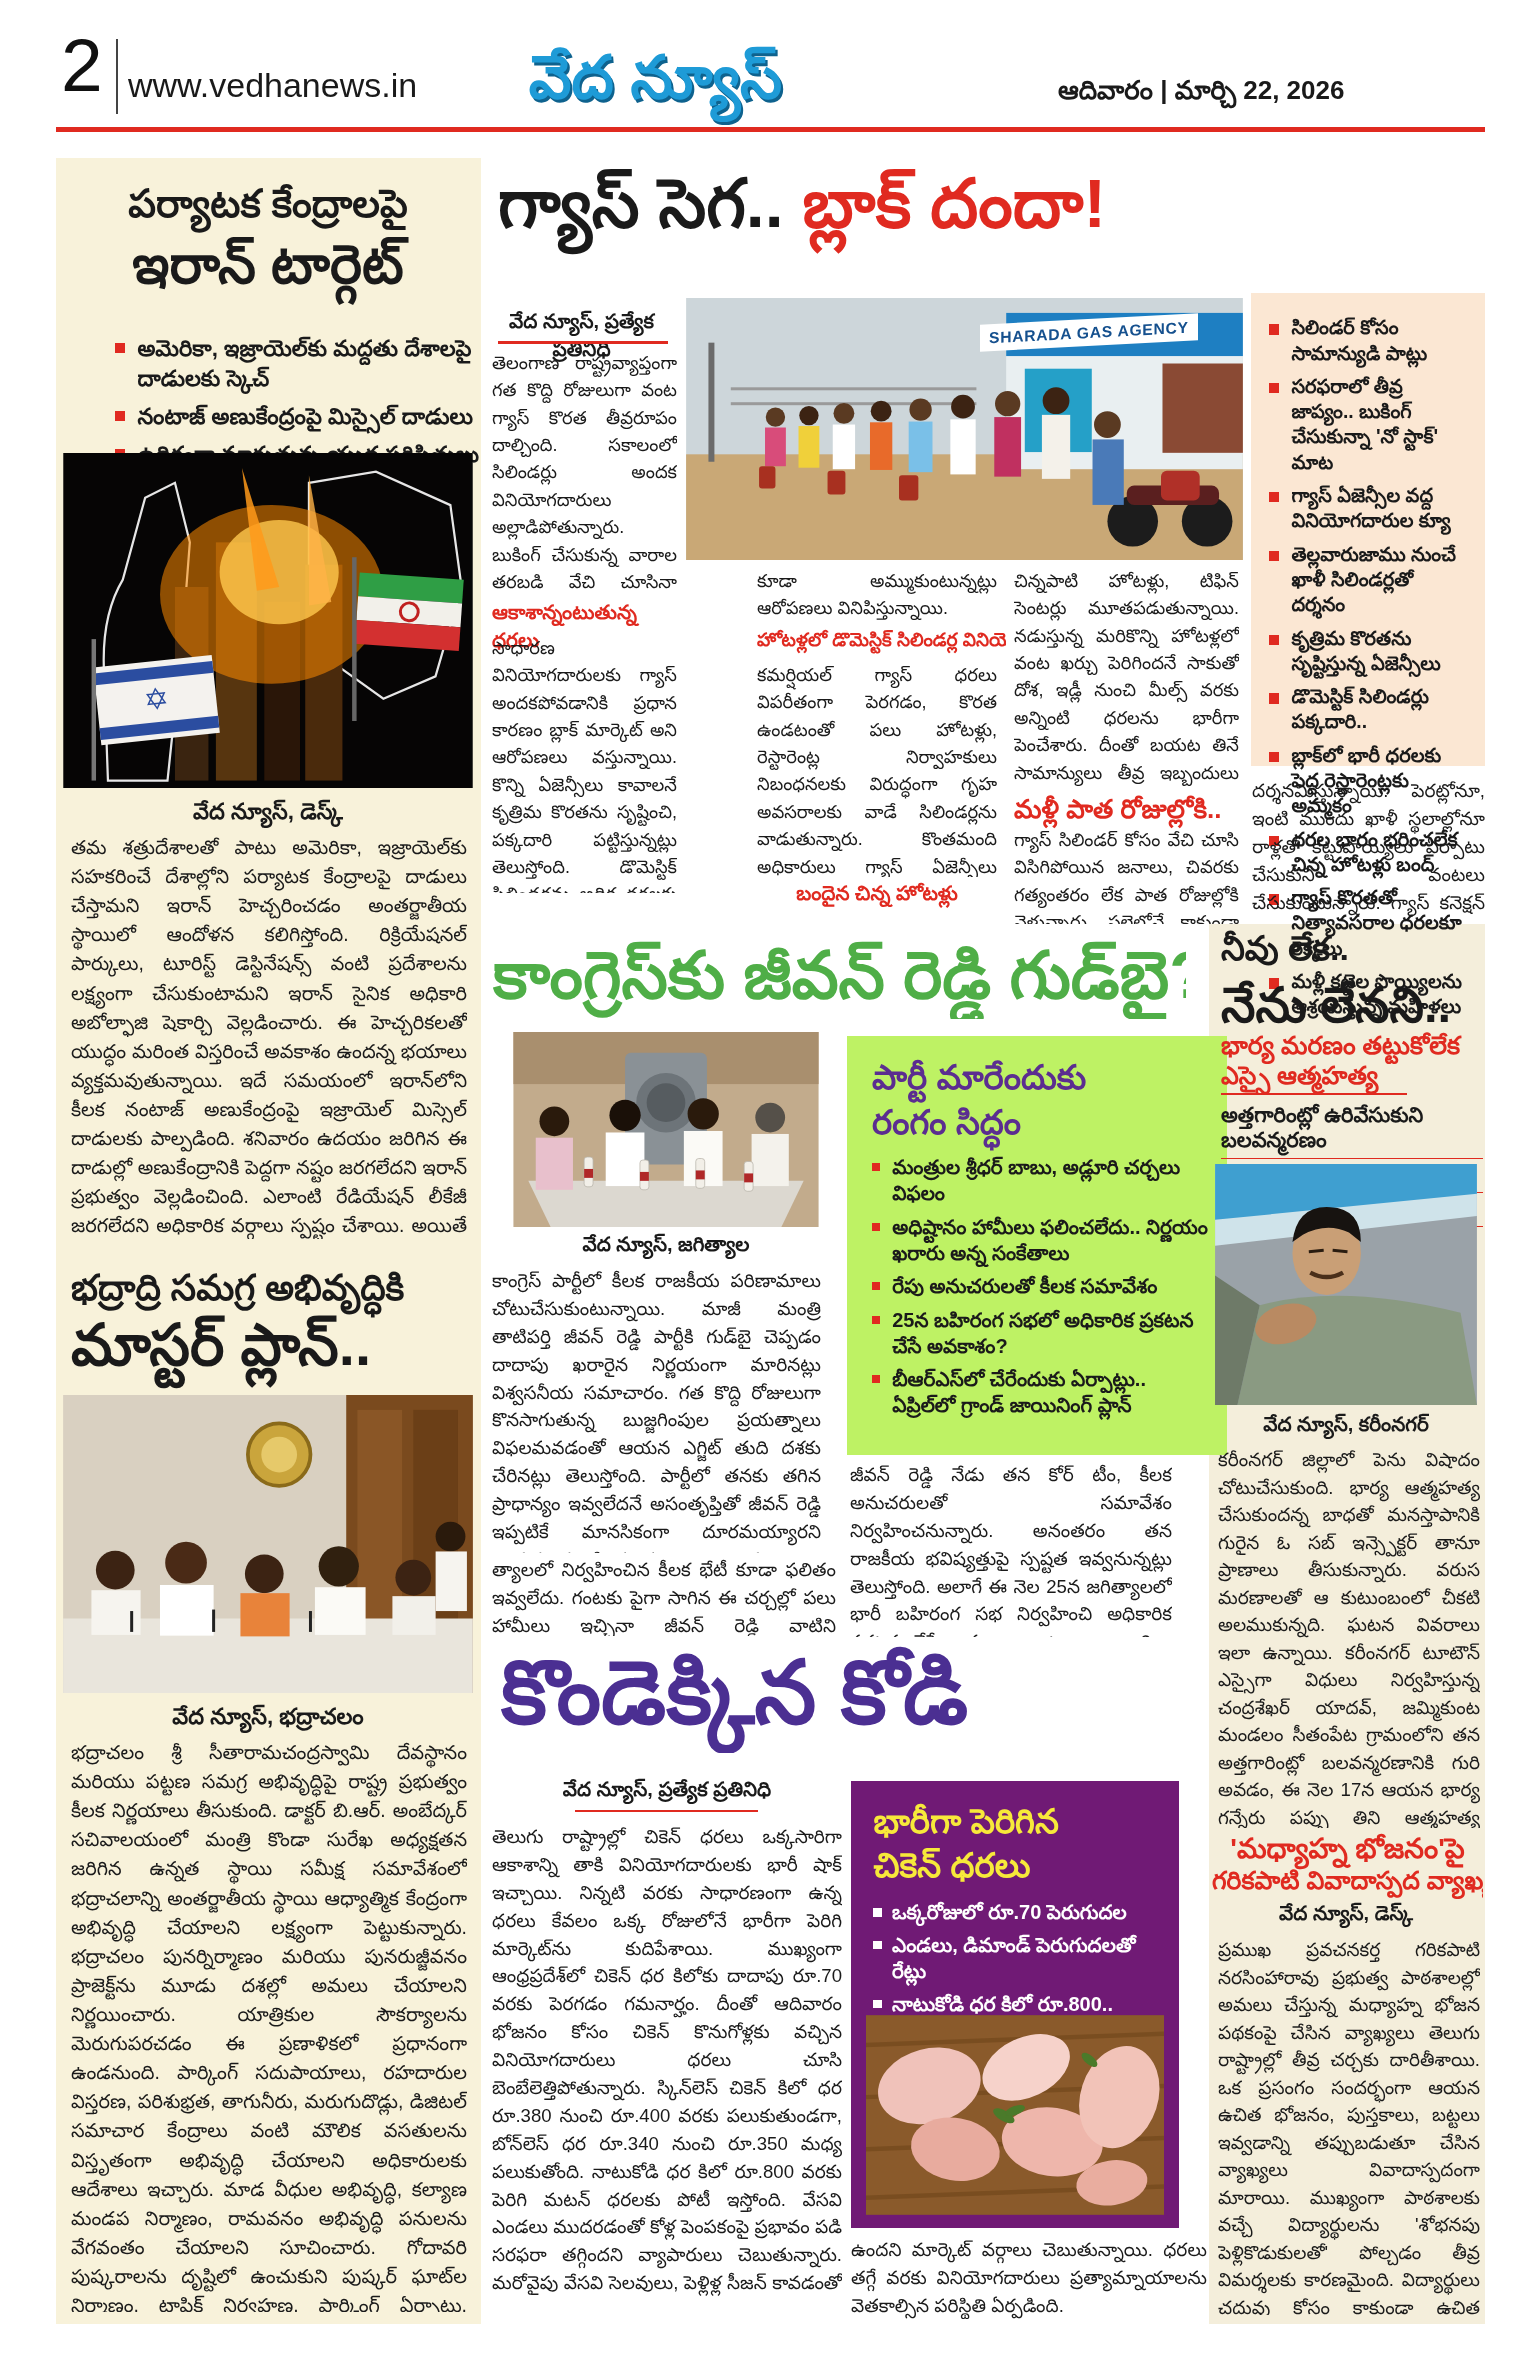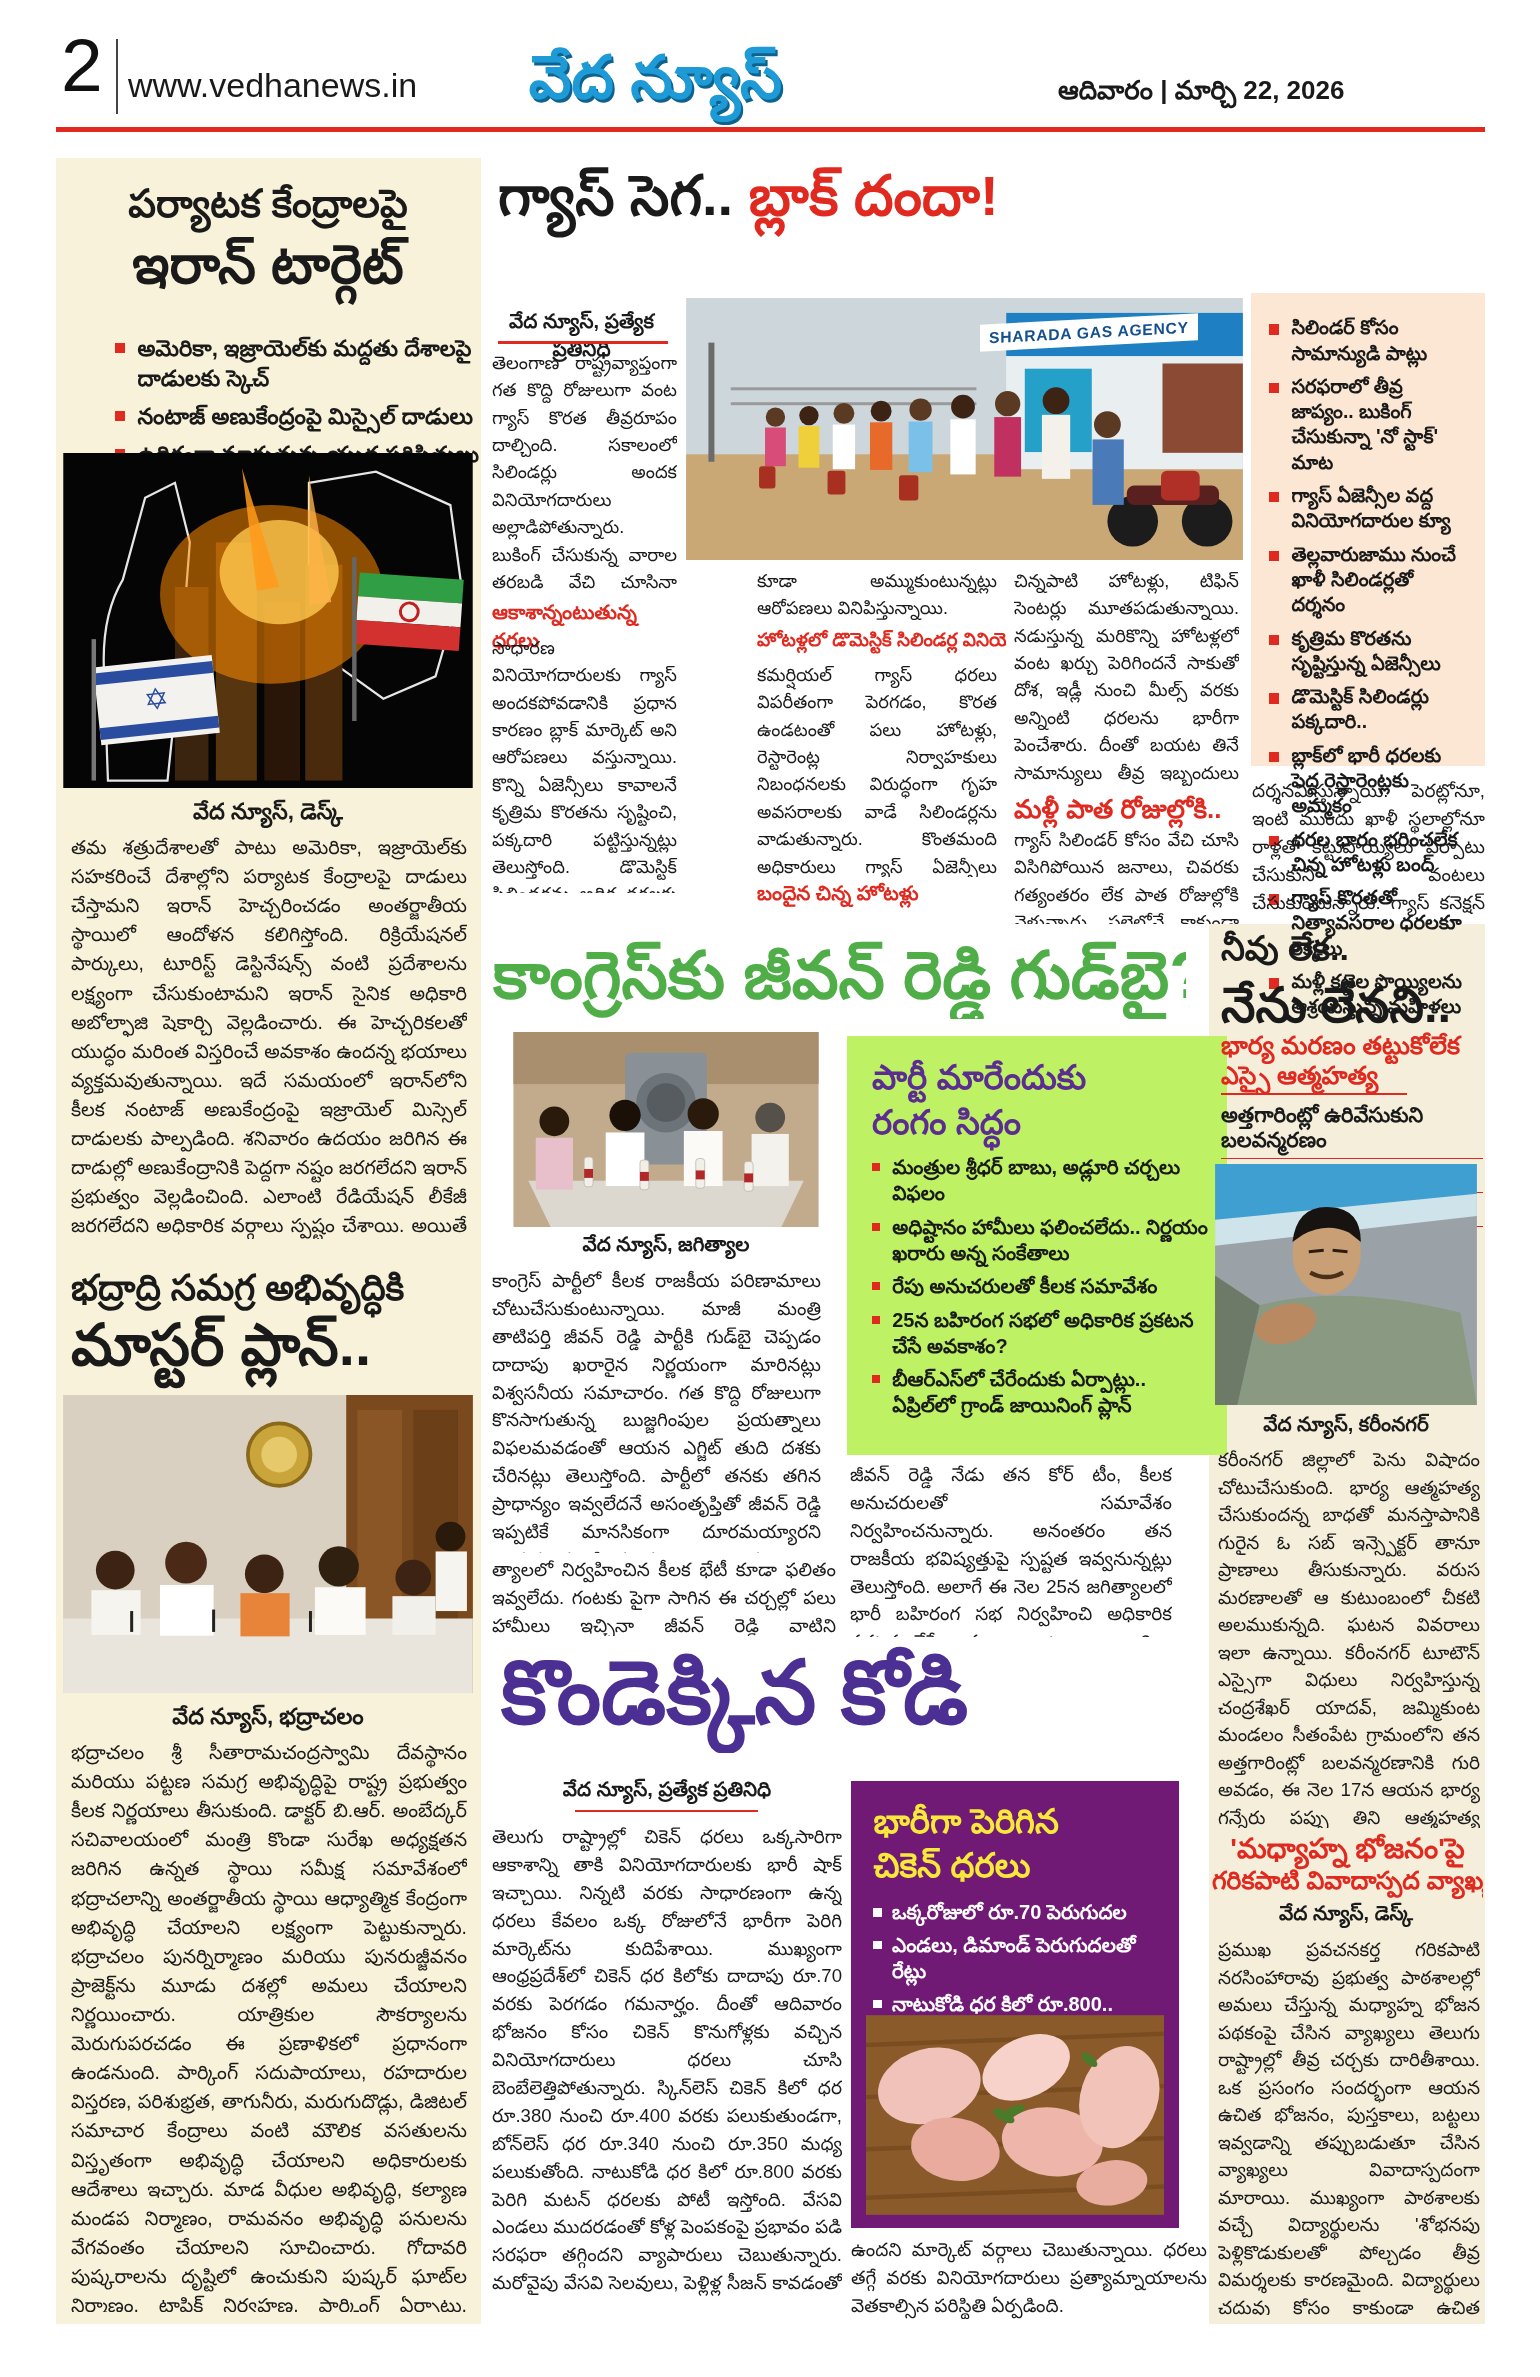--- a/index.html
+++ b/index.html
@@ -34,35 +34,35 @@
   .iran-body{left:71px;top:833px;width:396px;height:406px;font-size:19.4px;line-height:1.5;}
 
   
   .mp-kicker{left:71px;top:1266px;width:402px;font-size:36px;font-weight:800;line-height:1.2;}
   .mp-title{left:71px;top:1312px;width:402px;font-size:58px;font-weight:900;line-height:1.15;}
   .mp-photo{left:63px;top:1395px;width:410px;height:298px;}
   .mp-byline{left:67px;top:1704px;width:402px;font-size:22.4px;font-weight:700;text-align:center;}
   .mp-body{left:71px;top:1738px;width:396px;height:574px;font-size:19.4px;line-height:1.5;}
 
   
-  .gas-headline{left:498px;top:158px;width:991px;font-size:56px;font-weight:900;white-space:nowrap;line-height:1.35;}
+  .gas-headline{left:498px;top:158px;width:991px;font-size:68px;font-weight:900;white-space:nowrap;line-height:1.35;}
   .gas-headline .red{color:#e02a20;}
   .gas-byline{left:484px;top:310px;width:195px;font-size:20px;font-weight:700;text-align:center;}
   .gas-byline-rule{left:498px;top:341px;width:170px;height:3px;background:#e02a20;}
   .gas-photo{left:686px;top:298px;width:557px;height:262px;}
   .photo-sign{position:absolute;right:45px;top:21px;background:#ffffff;color:#15508e;font-size:15.7px;
               font-weight:800;padding:4.5px 9px;transform:skewY(-3deg);letter-spacing:0.7px;}
   .gcol{font-size:18px;line-height:1.52;}
   .gas-col1a{left:492px;top:350px;width:185px;height:247px;}
   .gas-sub1{left:492px;top:601px;width:194px;font-size:20px;font-weight:800;color:#e02a20;}
   .gas-col1b{left:492px;top:635px;width:185px;height:258px;}
   .gas-col2a{left:757px;top:568px;width:240px;height:60px;}
   .gas-sub2{left:757px;top:629px;width:249px;font-size:18.6px;font-weight:800;color:#e02a20;white-space:nowrap;}
   .gas-col2b{left:757px;top:662px;width:240px;height:215px;}
-  .gas-sub3{left:757px;top:882px;width:240px;font-size:20px;font-weight:800;color:#e02a20;}
+  .gas-sub3{left:757px;top:882px;width:240px;font-size:20px;font-weight:800;color:#e02a20;text-align:center;}
   .gas-col3a{left:1014px;top:568px;width:225px;height:222px;}
   .gas-sub4{left:1014px;top:794px;width:225px;font-size:26px;font-weight:800;color:#e02a20;}
   .gas-col3b{left:1014px;top:827px;width:225px;height:97px;}
   .gas-box{left:1251px;top:293px;width:234px;height:473px;background:#fbe7d3;}
   .gas-box ul{margin:0;padding:22.4px 15px 0 18px;}
   .gas-box li{list-style:none;display:flex;font-size:19.4px;font-weight:700;line-height:1.3;margin-bottom:8.2px;}
   .gas-tail{left:1252px;top:777px;width:233px;height:145px;font-size:18.6px;line-height:1.5;}
 
   
   .jv-headline{left:493px;top:933px;width:693px;font-size:66px;font-weight:900;color:#4fae47;white-space:nowrap;line-height:1.3;}

